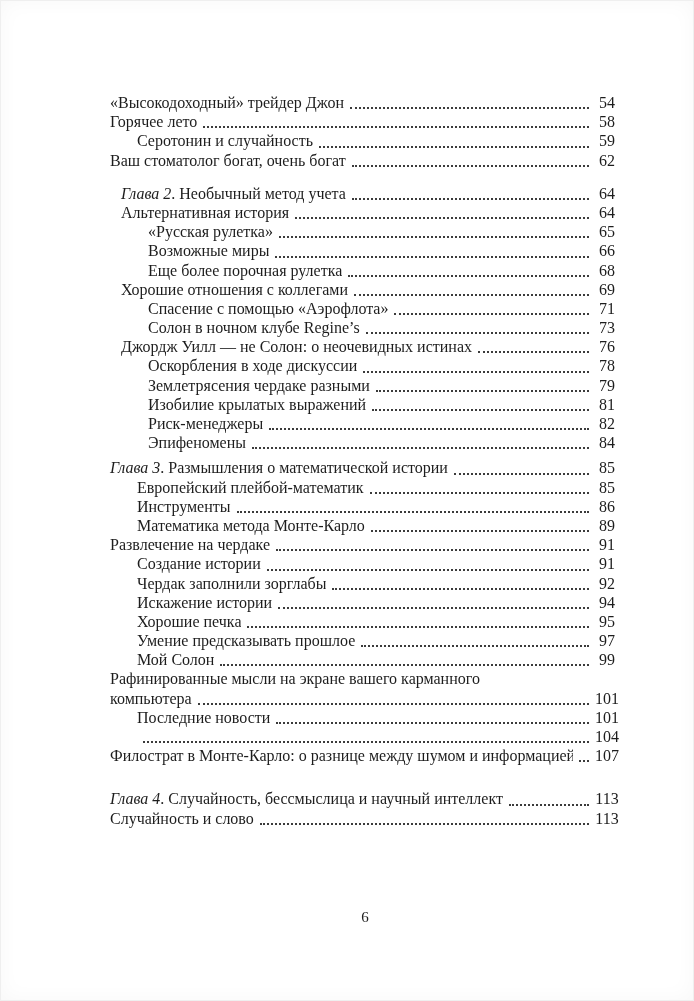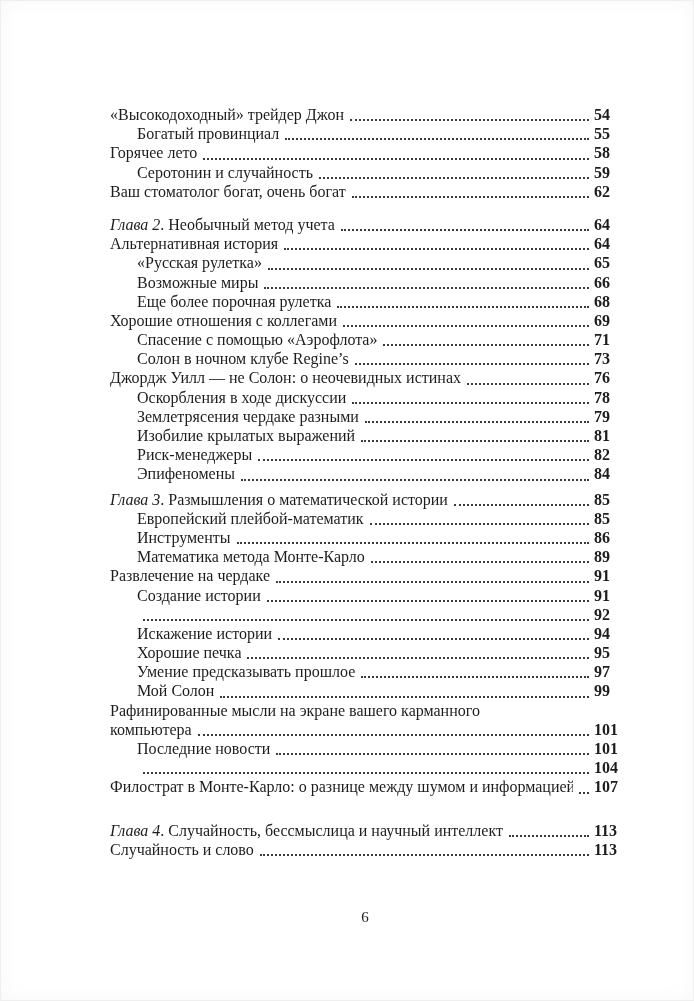--- a/index.html
+++ b/index.html
@@ -14,27 +14,27 @@
     background: #ffffff;
     box-sizing: border-box;
     box-shadow: inset 0 0 0 1px #efefef, inset 0 0 22px rgba(0,0,0,0.035);
     font-family: "Liberation Serif", "DejaVu Serif", serif;
     color: #1d1d1d;
     overflow: hidden;
   }
   .toc {
     position: absolute;
     left: 110px;
-    top: 105px;
+    top: 93px;
     width: 510px;
     font-size: 16px;
     line-height: 19.2px;
   }
   .group { margin: 0; }
-  .group.g2 { margin-top: 14px; }
+  .group.g2 { margin-top: 14px; margin-left: 11px; }
   .group.g3 { margin-top: 6px; }
   .group.g4 { margin-top: 24px; }
   .row {
     display: flex;
     align-items: stretch;
     height: 19.2px;
     white-space: nowrap;
   }
   .row.l2 { padding-left: 27px; }
   .prefix {
@@ -47,22 +47,21 @@
   }
   .leader {
     flex: 1 1 10px;
     min-width: 10px;
     border-bottom: 2px dotted #3b3b3b;
     margin: 0 5px 3px 6px;
   }
   .pagenum {
     flex: 0 0 auto;
     min-width: 26px;
-    text-align: left;
-    font-weight: bold;
+    text-align: center;
   }
   .footer {
     position: absolute;
     left: 110px;
     top: 908px;
     width: 510px;
     text-align: center;
     font-size: 15px;
     line-height: 19.2px;
     color: #222222;
@@ -72,25 +71,20 @@
 <body>
 
 <div class="page">
   <div class="toc" id="toc">
       <div class="group g1">
         <div class="row l1">
           <span class="rest">«Высокодоходный» трейдер Джон</span>
           <span class="leader"></span>
           <span class="pagenum">54</span>
         </div>
-        <div class="row l2">
-          <span class="rest">Богатый провинциал</span>
-          <span class="leader"></span>
-          <span class="pagenum">55</span>
-        </div>
         <div class="row l1">
           <span class="rest">Горячее лето</span>
           <span class="leader"></span>
           <span class="pagenum">58</span>
         </div>
         <div class="row l2">
           <span class="rest">Серотонин и случайность</span>
           <span class="leader"></span>
           <span class="pagenum">59</span>
         </div>
@@ -199,20 +193,21 @@
           <span class="rest">Развлечение на чердаке</span>
           <span class="leader"></span>
           <span class="pagenum">91</span>
         </div>
         <div class="row l2">
           <span class="rest">Создание истории</span>
           <span class="leader"></span>
           <span class="pagenum">91</span>
         </div>
         <div class="row l2">
+          <span class="rest">Чердак заполнили зорглабы</span>
           <span class="leader"></span>
           <span class="pagenum">92</span>
         </div>
         <div class="row l2">
           <span class="rest">Искажение истории</span>
           <span class="leader"></span>
           <span class="pagenum">94</span>
         </div>
         <div class="row l2">
           <span class="rest">Хорошие печка</span>

